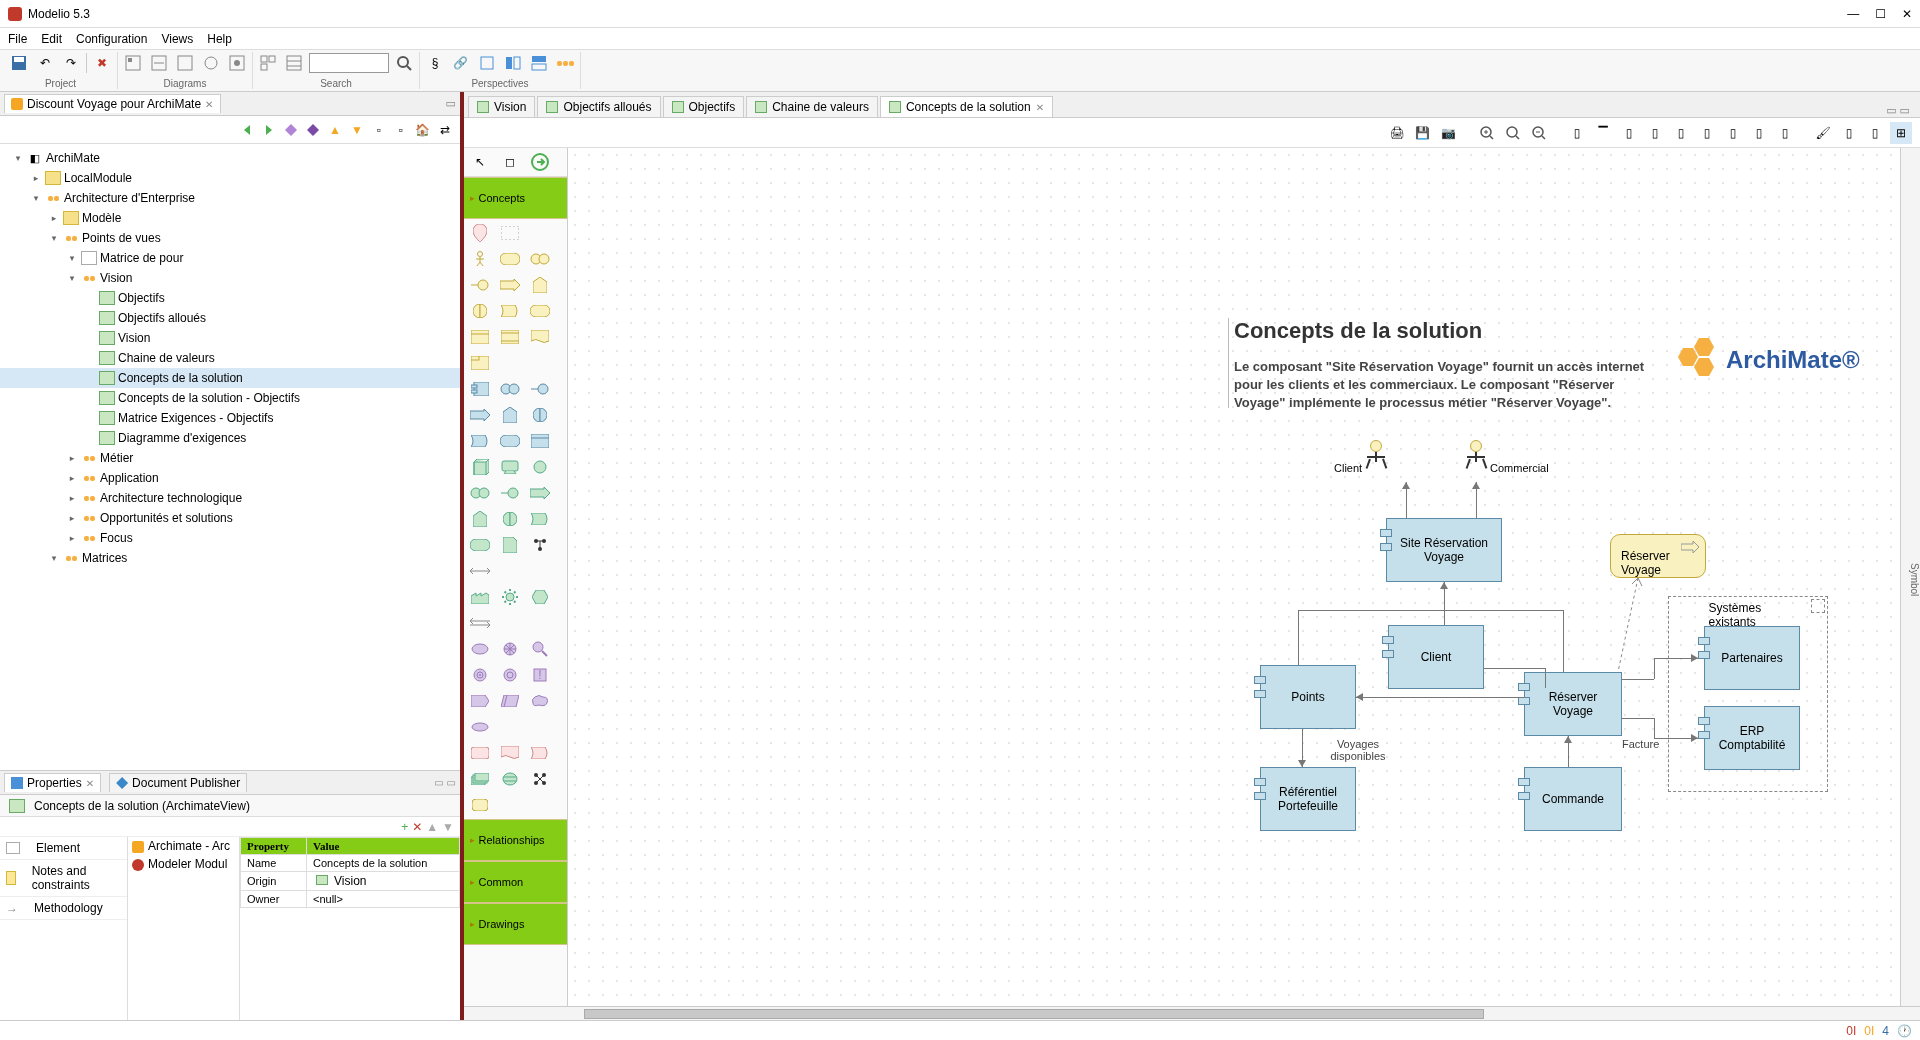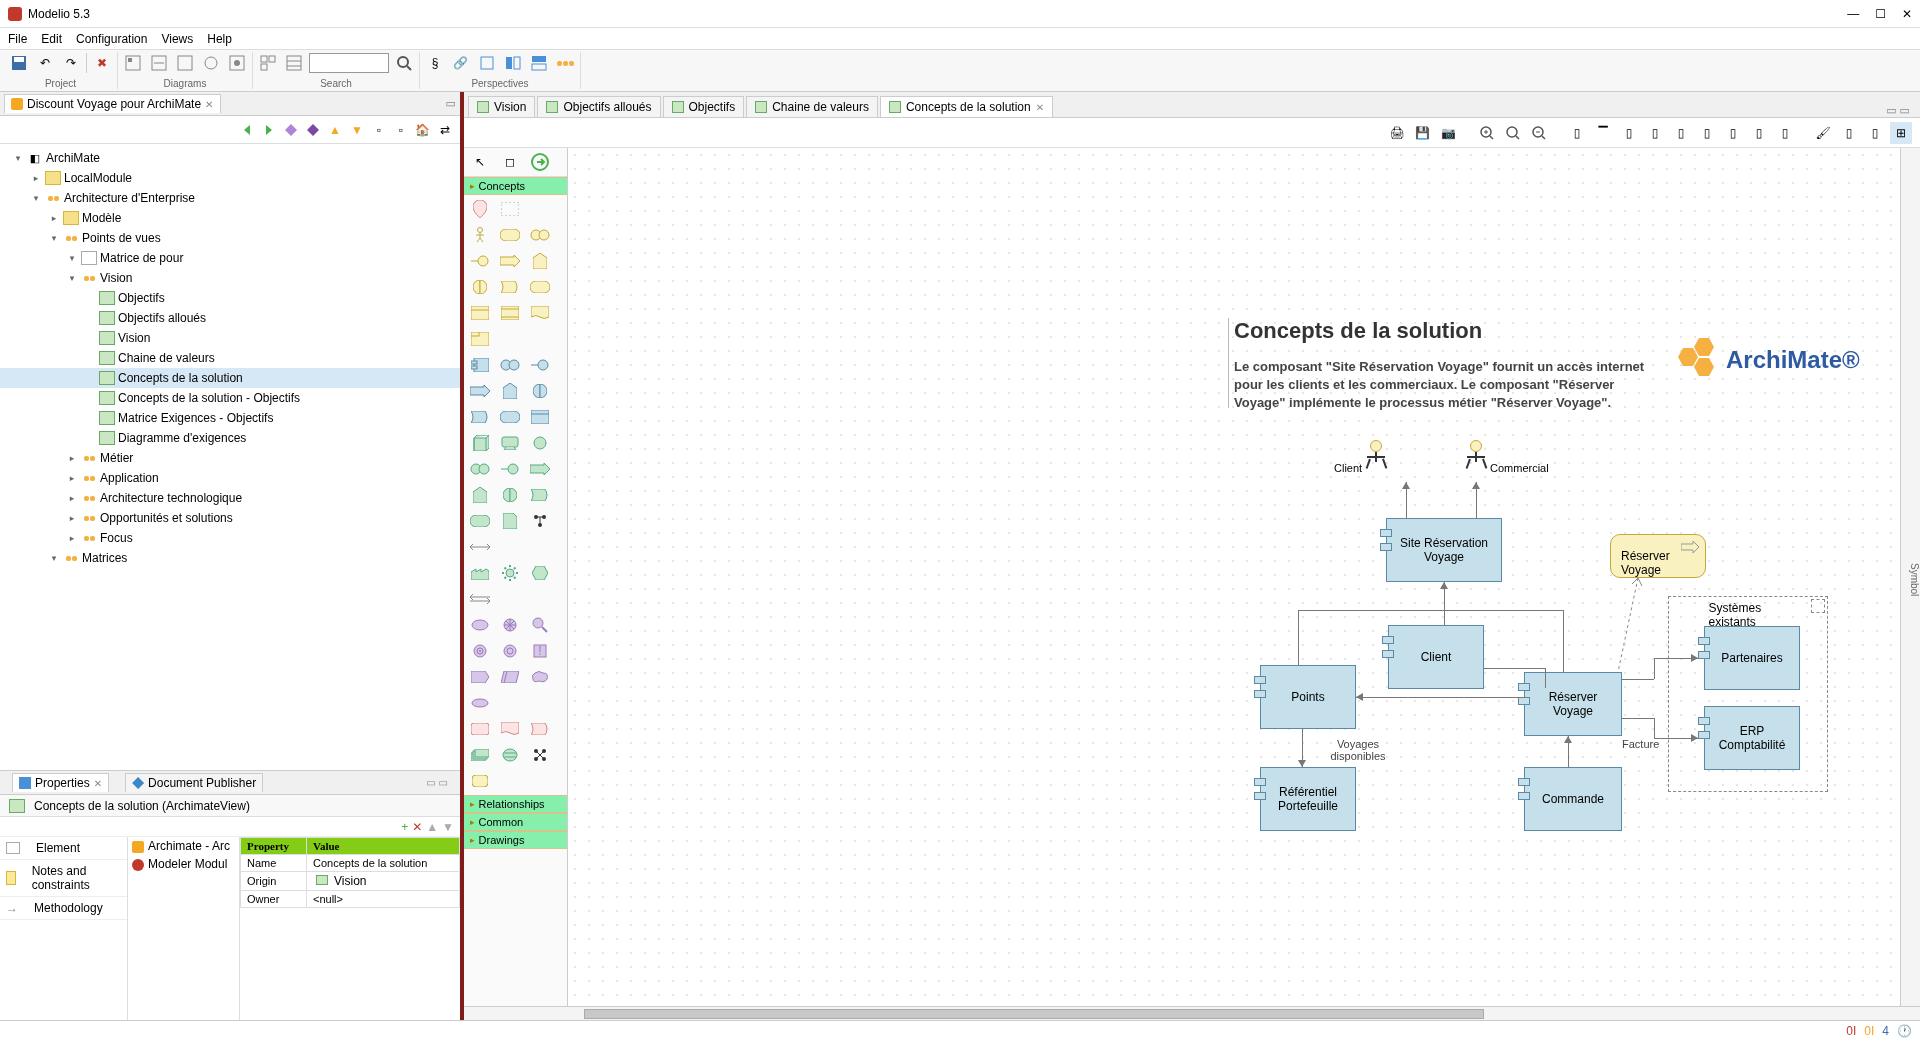--- a/index.html
+++ b/index.html
@@ -30,41 +30,41 @@
 .tree-row.sel { background: #d6e7f5; }
 .tree-twisty { width: 12px; text-align: center; color: #666; font-size: 9px; }
 .tree-icon { width: 16px; height: 14px; margin: 0 3px; display: inline-flex; align-items: center; justify-content: center; font-size: 11px; }
 .ic-folder { background: #f6e089; border: 1px solid #d4b83a; }
 .ic-view { background: #fff; border: 1px solid #aaa; }
 .ic-diag { background: #c9e7c0; border: 1px solid #6a6; }
 .ic-orange { width:14px; height:14px; background:#f5a623; border-radius:2px; display:inline-block; }
 .ic-arch { display:inline-flex; gap:1px; }
 .ic-arch i { width:5px; height:5px; background:#f5b041; border-radius:2px; display:block; }
 .bottom-panels { height: 250px; display: flex; flex-direction: column; border-top: 1px solid #ccc; }
-.bottom-tabs { height: 24px; display: flex; align-items: center; background: #f0f0f0; border-bottom: 1px solid #ccc; padding: 0 12px; gap:14px;}
+.bottom-tabs { height: 24px; display: flex; align-items: center; background: #f0f0f0; border-bottom: 1px solid #ccc; padding: 0 4px; gap:6px;}
 .props-row { flex: 1; display: flex; min-height: 0; }
 .props-left { width: 128px; border-right: 1px solid #ddd; }
 .props-left .pitem { display: flex; align-items: center; gap: 16px; padding: 4px 6px; border-bottom: 1px solid #eee; }
 .props-mid { width: 112px; border-right: 1px solid #ddd; overflow: hidden; }
 .props-mid .prow { display: flex; align-items: flex-end; gap: 4px; padding: 2px 4px; }
 .props-grid { flex: 1; }
 .props-grid table { width: 100%; border-collapse: collapse; }
 .props-grid th, .props-grid td { border: 1px solid #ddd; padding: 2px 6px; text-align: left; font-size: 11px; }
 .props-grid th { background: #84cc16; font-family: Liberation Serif, serif; }
 .props-header { height:22px; display:flex; align-items:center; padding:0 6px; border-bottom:1px solid #ddd; background:#f8f8f8; gap:6px;}
 .editor-tabs { height: 26px; display: flex; align-items: flex-end; background: #f0f0f0; border-bottom: 1px solid #ccc; padding: 0 4px; }
 .editor-tab { display: flex; align-items: center; gap: 5px; padding: 3px 8px; border: 1px solid #ccc; border-bottom: none; background: #f4f4f4; margin-right: 2px; cursor: default; }
 .editor-tab.active { background: #fff; }
 .editor-tab .ic { width:12px; height:12px; }
 .editor-toolbar { height: 30px; display: flex; align-items: center; justify-content: flex-end; gap: 4px; padding: 0 8px; border-bottom: 1px solid #ddd; }
 .editor-toolbar .ebtn { width: 22px; height: 22px; border: 1px solid transparent; display:flex; align-items:center; justify-content:center;}
 .editor-toolbar .ebtn svg { width:16px; height:16px; }
 .editor-body { flex: 1; display: flex; min-height: 0; }
 .palette { width: 104px; border-right: 1px solid #ccc; background: #fafafa; overflow-y: auto; }
-.pal-section { background: #86efac; border-top: 1px solid #d5c48a; border-bottom: 1px solid #d5c48a; padding: 2px 6px; font-size: 11px; display:flex; align-items:center; gap:4px;}
+.pal-section { background: #84cc16; border-top: 1px solid #d5c48a; border-bottom: 1px solid #d5c48a; padding: 14px 6px; font-size: 11px; display:flex; align-items:center; gap:4px;}
 .pal-section::before { content:"▸"; color:#a67c00; font-size:9px; }
 .pal-grid { display: flex; flex-wrap: wrap; padding: 4px; gap: 6px; }
 .pal-item { width: 24px; height: 20px; display: flex; align-items: center; justify-content: center; }
 .canvas-wrap { flex: 1; position: relative; overflow: auto; background: #fff; background-image: radial-gradient(#e6e6e6 1px, transparent 1px); background-size: 14px 14px; }
 .canvas { position: relative; width: 1400px; height: 700px; }
 .diag-title { position: absolute; left: 666px; top: 170px; font-size: 22px; font-weight: bold; color: #333; }
 .diag-desc { position: absolute; left: 666px; top: 210px; width: 420px; font-size: 13px; font-weight:600; color:#444; line-height:1.4; }
 .logo { position: absolute; left: 1110px; top: 190px; display:flex; align-items:center; gap:4px; }
 .logo-hex { position:relative; width:44px; height:44px; }
 .logo-hex i { position:absolute; width:20px; height:18px; background:#f5b041; clip-path: polygon(25% 0,75% 0,100% 50%,75% 100%,25% 100%,0 50%); }

